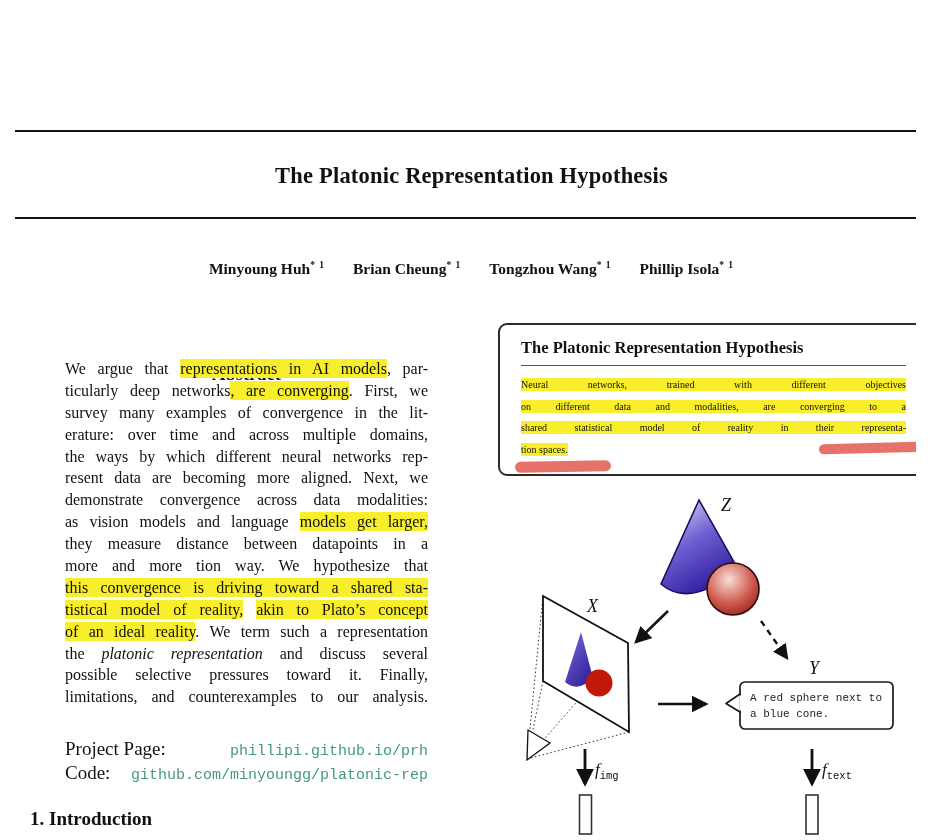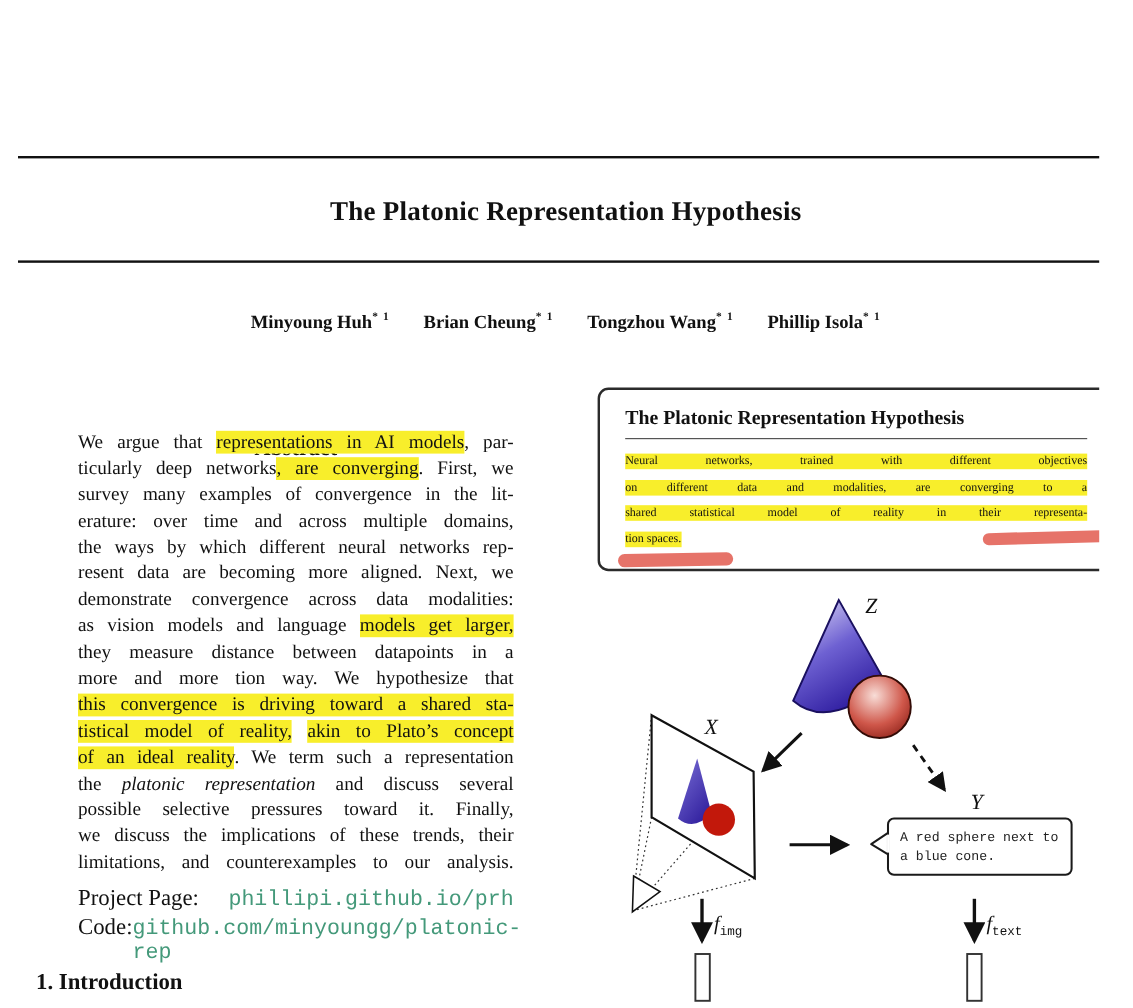--- a/index.html
+++ b/index.html
@@ -21,21 +21,21 @@
   .abstract-body{position:absolute;left:65px;top:358px;width:363px;font-size:16px;}
   .tline{height:21.9px;line-height:21.9px;white-space:nowrap;
         text-align:justify;text-align-last:justify;}
   .tline.noj{text-align:right;text-align-last:left;}
   .hl{background:var(--hl,#f8ee2b);padding:1px 0;}
   .it{font-style:italic;}
   .linkrow{position:absolute;left:65px;width:363px;display:flex;
         justify-content:space-between;align-items:baseline;}
   .linkrow .lab{font-weight:normal;font-size:19px;}
   .linkrow .url{font-family:"Liberation Mono","DejaVu Sans Mono",monospace;
-        font-size:18px;color:var(--link,#44997a);text-decoration:none;}
+        font-size:15px;color:var(--link,#44997a);text-decoration:none;}
   .row-project{top:738px;}
   .row-code{top:762px;}
   .intro-heading{position:absolute;left:30px;top:808px;font-size:19px;font-weight:bold;}
 
   
   .hypo-box{position:absolute;left:498px;top:323px;width:431px;height:153px;
         box-sizing:border-box;border:2.5px solid #2b2b2b;border-radius:9px;background:#fff;}
   .hypo-title{margin:13px 21px 0 21px;font-size:16.5px;font-weight:bold;}
   .hypo-hr{margin:7px 21px 8px 21px;height:0;border-top:1.3px solid #555;}
   .hypo-body{margin:0 21px;font-size:10px;}
@@ -72,21 +72,20 @@
       <div class="tline"><span>resent data are becoming more aligned. Next, we</span></div>
       <div class="tline"><span>demonstrate convergence across data modalities:</span></div>
       <div class="tline"><span>as vision models and language </span><span class="hl">models get larger,</span></div>
       <div class="tline"><span>they measure distance between datapoints in a</span></div>
       <div class="tline"><span>more and more tion way. We hypothesize that</span></div>
       <div class="tline"><span class="hl">this convergence is driving toward a shared sta-</span></div>
       <div class="tline"><span class="hl">tistical model of reality,</span><span> </span><span class="hl">akin to Plato’s concept</span></div>
       <div class="tline"><span class="hl">of an ideal reality</span><span>. We term such a representation</span></div>
       <div class="tline"><span>the </span><span class="it">platonic representation</span><span> and discuss several</span></div>
       <div class="tline"><span>possible selective pressures toward it. Finally,</span></div>
-      <div class="tline"><span>we discuss the implications of these trends, their</span></div>
       <div class="tline"><span>limitations, and counterexamples to our analysis.</span></div>
     </div>
 
   <div class="linkrow row-project">
     <span class="lab">Project Page:</span>
     <a class="url" href="#">phillipi.github.io/prh</a>
   </div>
   <div class="linkrow row-code">
     <span class="lab">Code:</span>
     <a class="url" href="#">github.com/minyoungg/platonic-rep</a>

